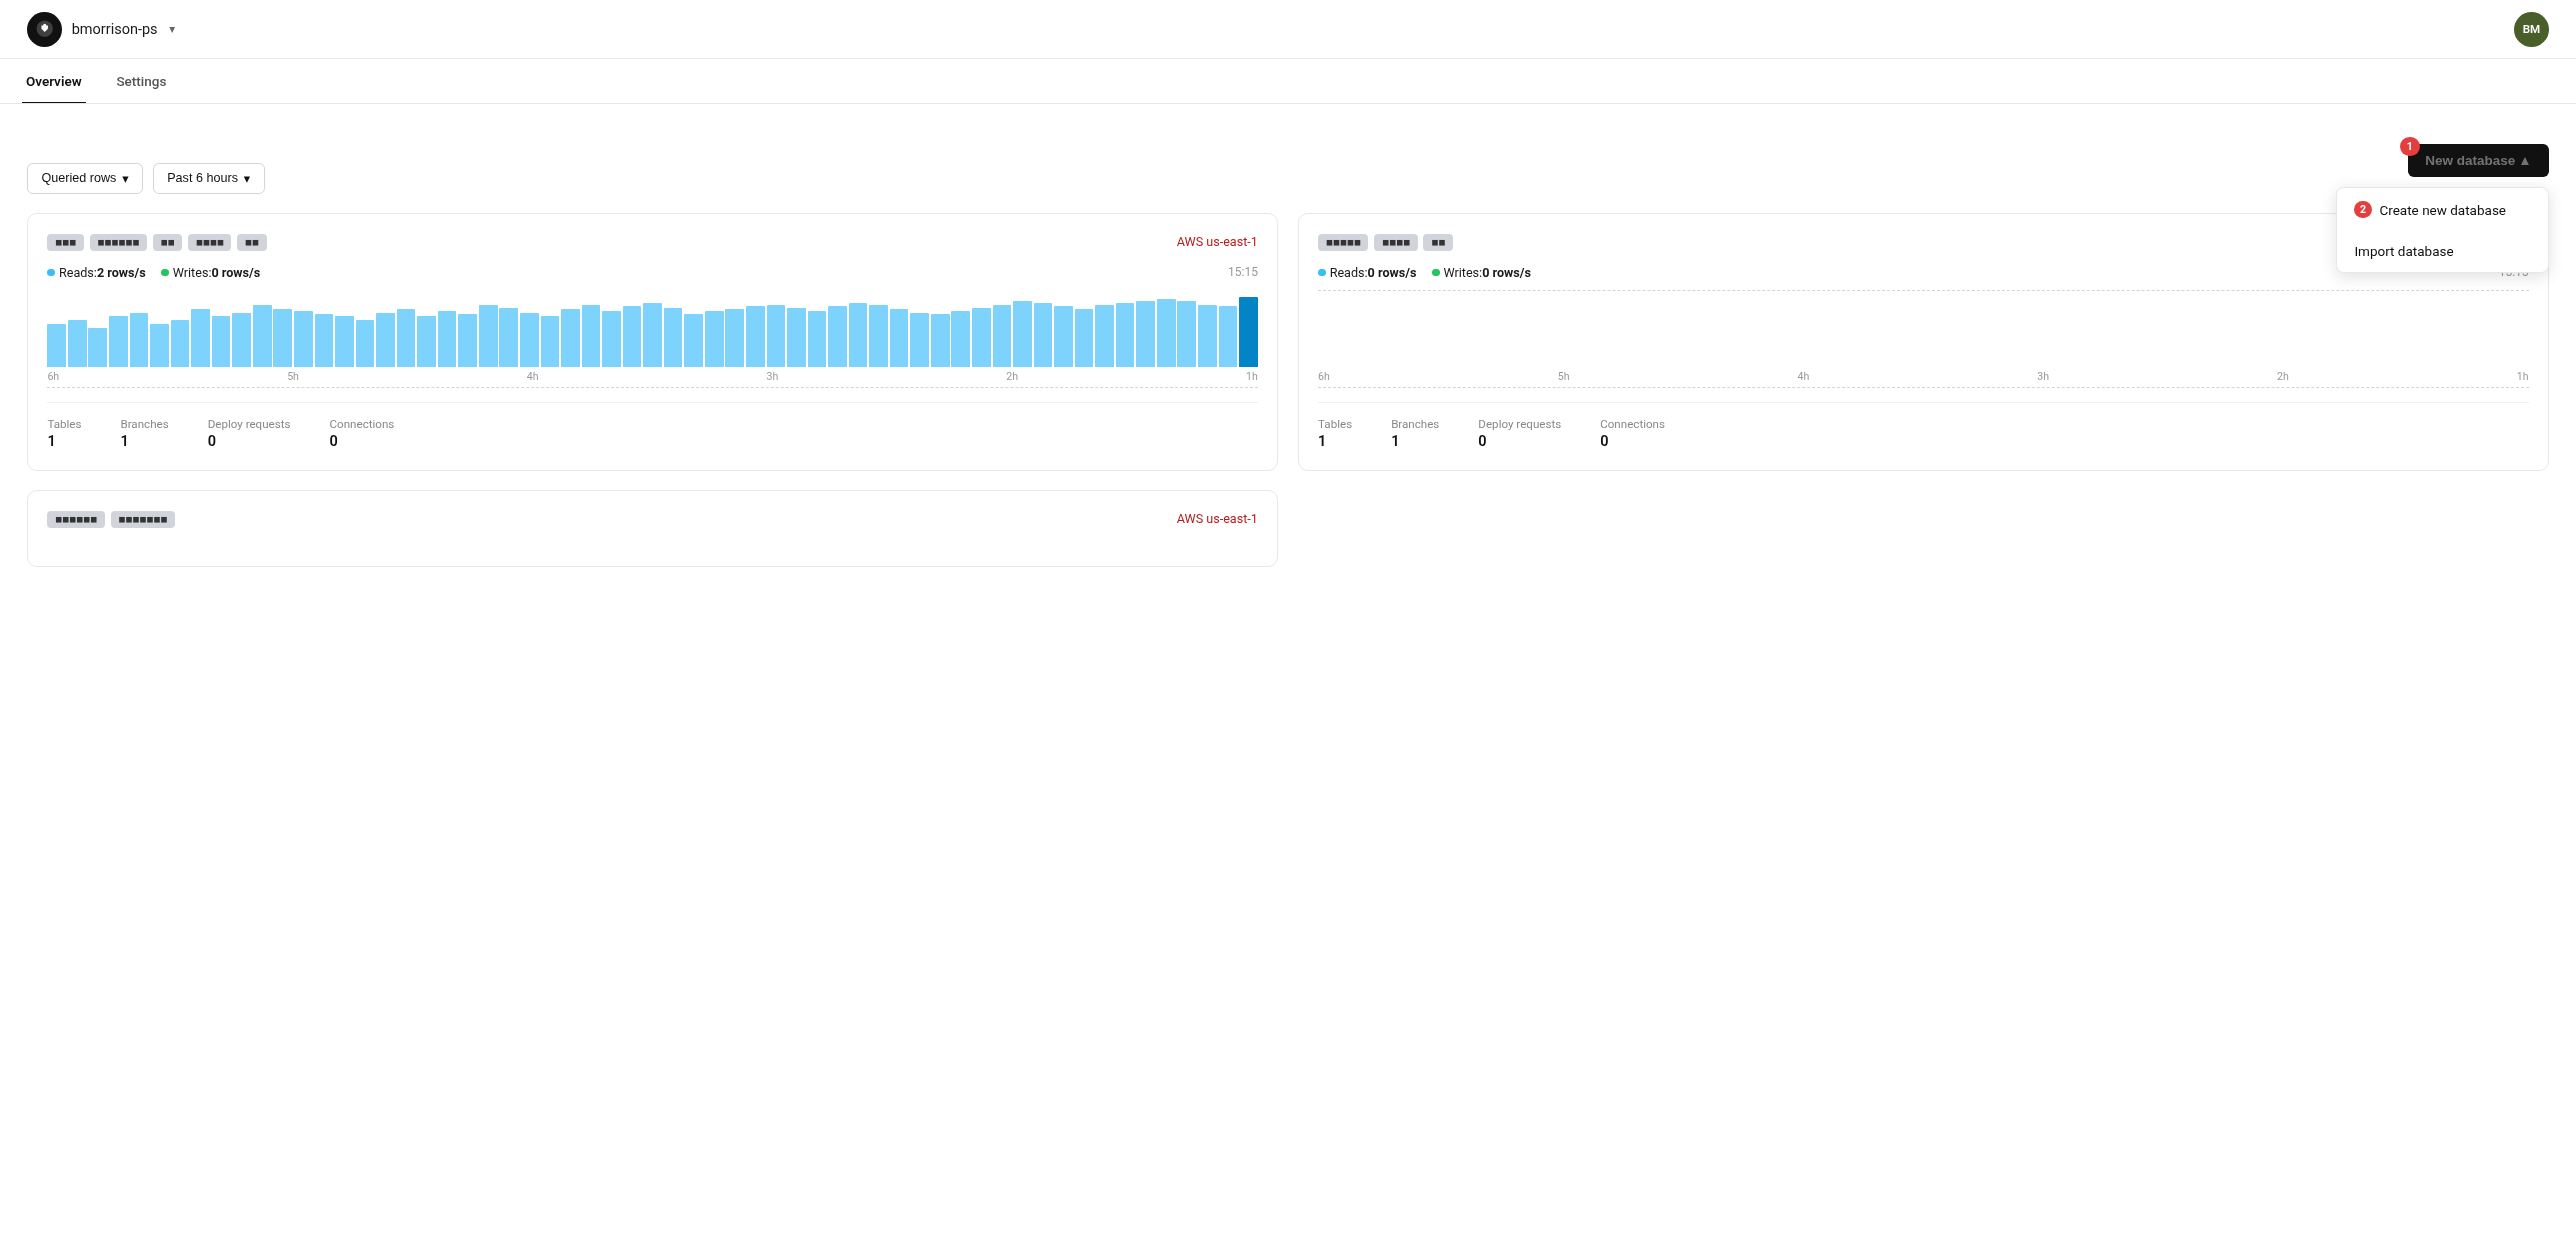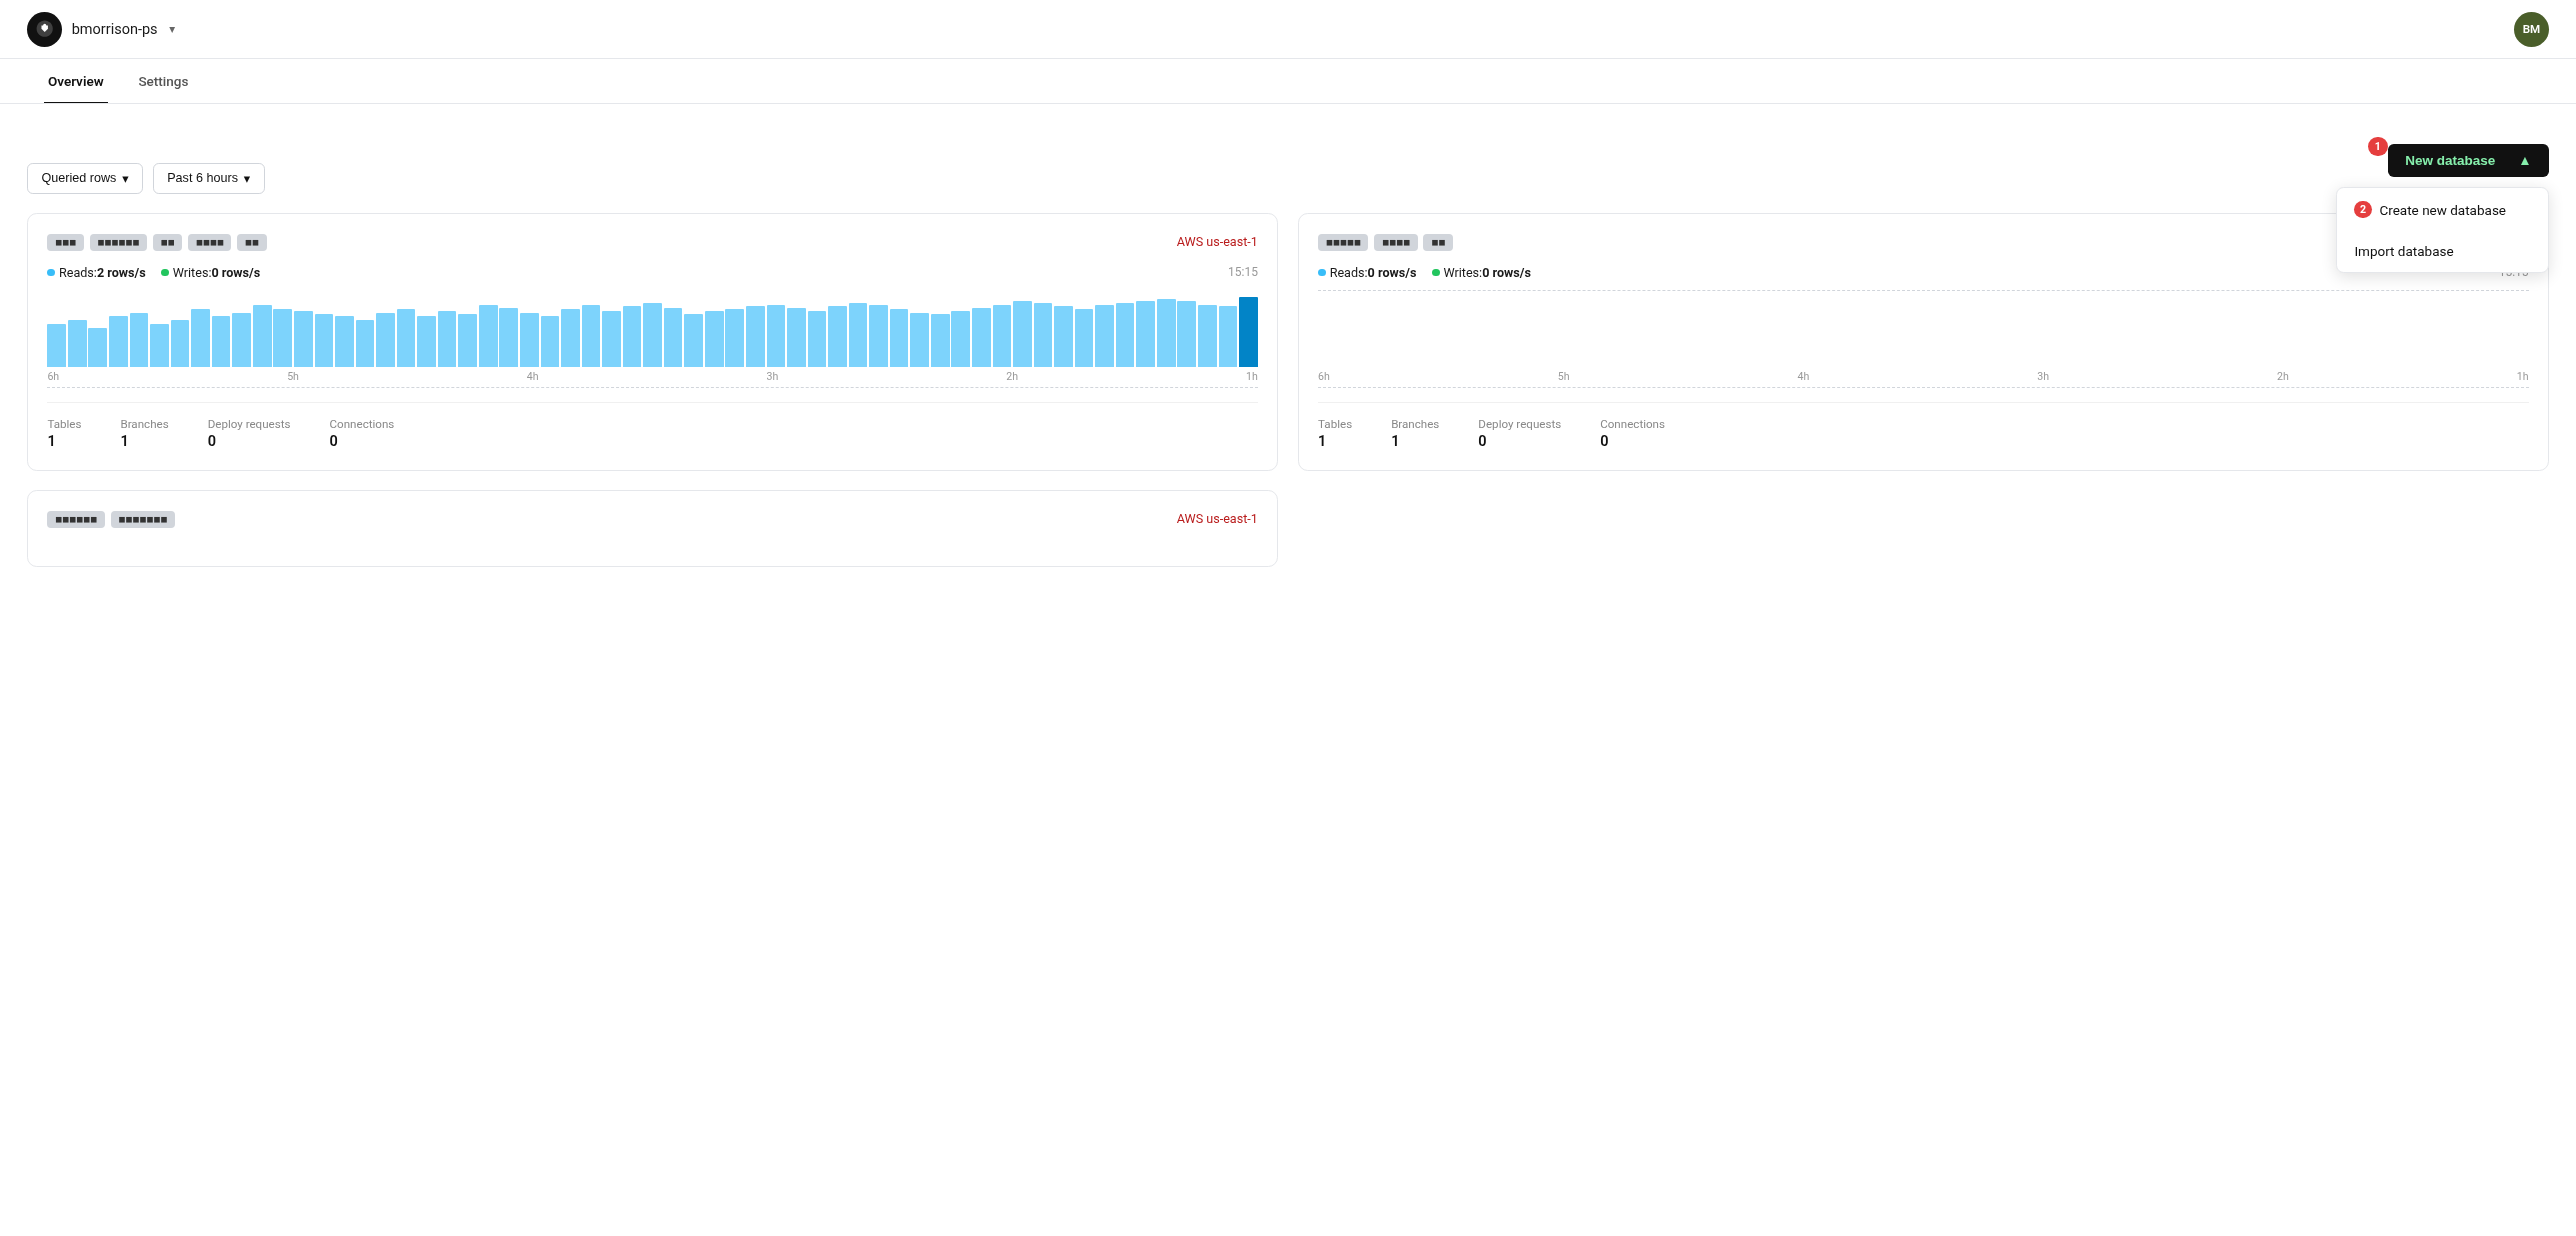--- a/index.html
+++ b/index.html
@@ -38,21 +38,21 @@
       width: 35px; height: 35px;
       background: #4a5e2a;
       border-radius: 50%;
       display: flex; align-items: center; justify-content: center;
       font-size: 11.6px; color: #fff; font-weight: 600;
     }
 
     
     .nav-tabs {
       display: flex;
-      padding: 0 44px;
+      padding: 0 22px;
       border-bottom: 1px solid #e5e7eb;
       gap: 0;
     }
     .nav-tab {
       padding: 13.5px 3.9px;
       margin-right: 27px;
       font-size: 13.5px;
       font-weight: 500;
       cursor: pointer;
       border-bottom: 1.9px solid transparent;
@@ -96,30 +96,29 @@
       margin-top: 36px;
     }
 
     
     .new-db-wrapper {
       position: relative;
     }
     .new-db-btn {
       display: flex;
       align-items: center;
-      gap: 23px;
+      gap: 3px;
       padding: 8.7px 17.4px;
       background: #111;
-      color: #86efac;
+      color: #737373;
       border: none;
       border-radius: 5.8px;
       cursor: pointer;
       font-size: 13.5px;
       font-weight: 600;
-      margin-left: 12px;
     }
     .badge-red {
       position: absolute;
       top: -7.7px;
       left: -7.7px;
       width: 19.4px; height: 19.4px;
       background: #e53e3e;
       border-radius: 50%;
       color: #fff;
       font-size: 10.6px;

